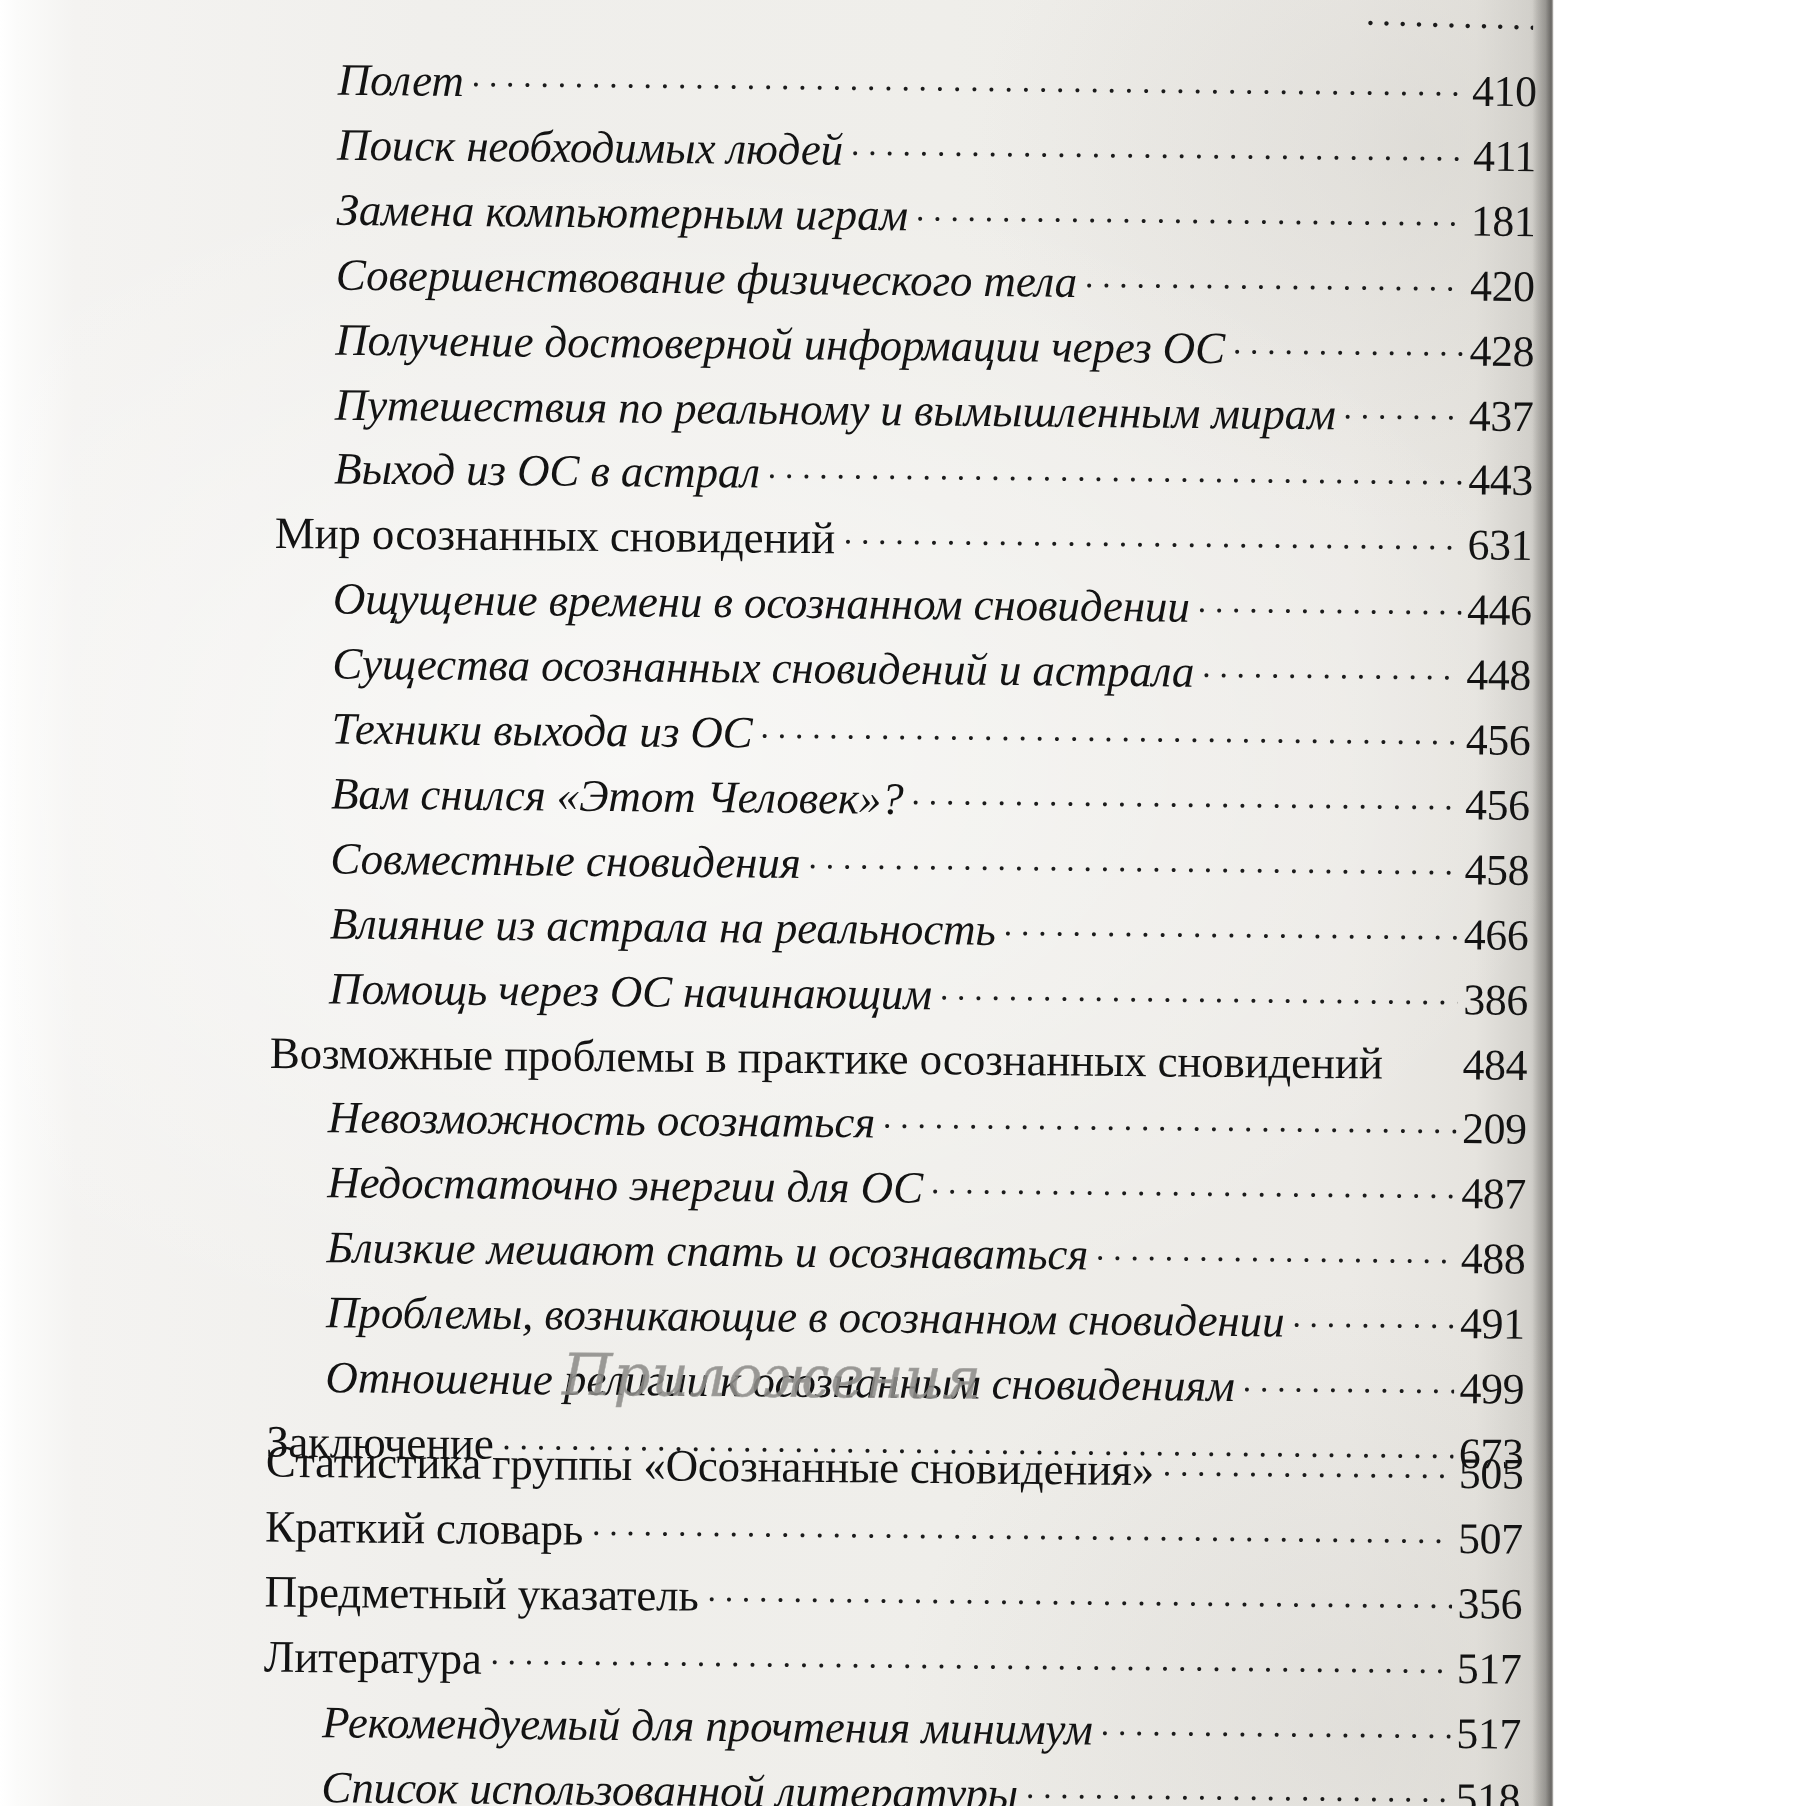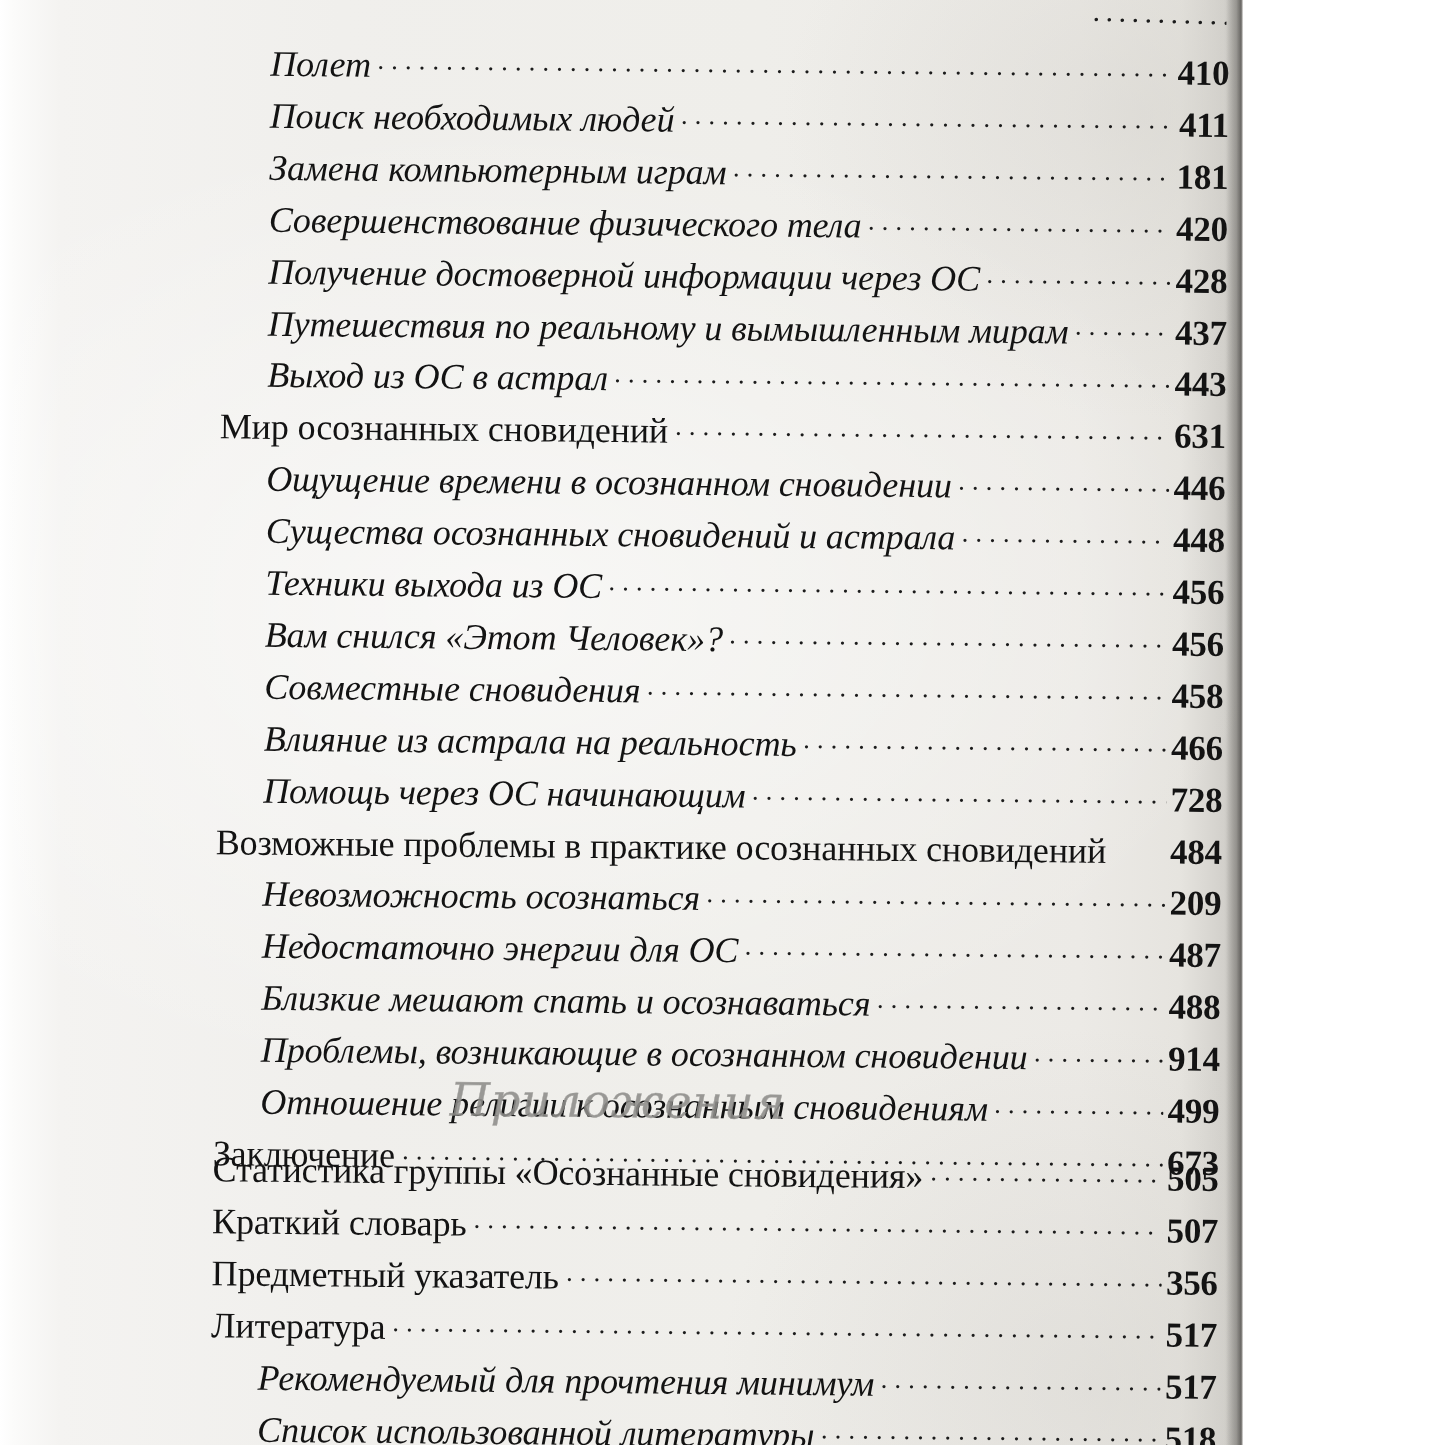--- a/index.html
+++ b/index.html
@@ -116,21 +116,21 @@
     letter-spacing: 7.0px;
     font-size: 27px;
     color: #1b1b1b;
     white-space: nowrap;
   }
   .toc-leader.no-dots::before { content: ""; }
   .toc-page {
     flex: 0 0 auto;
     padding-left: 4px;
     font-style: normal;
-    font-weight: 700;
+    font-weight: 400;
     font-size: 35px;
     letter-spacing: -0.3px;
   }
 
   
   .lvl1 {
     left: 217px;
     right: auto;
     width: 1006px;
     font-style: normal;
@@ -247,21 +247,21 @@
           <span class="toc-page">458</span>
         </div>
         <div class="toc-row lvl2" style="top: 716.7px;">
           <span class="toc-title">Влияние из астрала на реальность</span>
           <span class="toc-leader"></span>
           <span class="toc-page">466</span>
         </div>
         <div class="toc-row lvl2" style="top: 768.6px;">
           <span class="toc-title">Помощь через ОС начинающим</span>
           <span class="toc-leader"></span>
-          <span class="toc-page">728</span>
+          <span class="toc-page">386</span>
         </div>
         <div class="toc-row lvl1" style="top: 820.5px;">
           <span class="toc-title">Возможные проблемы в практике осознанных сновидений</span>
           <span class="toc-leader no-dots"></span>
           <span class="toc-page">484</span>
         </div>
         <div class="toc-row lvl2" style="top: 872.4px;">
           <span class="toc-title">Невозможность осознаться</span>
           <span class="toc-leader"></span>
           <span class="toc-page">209</span>
@@ -272,21 +272,21 @@
           <span class="toc-page">487</span>
         </div>
         <div class="toc-row lvl2" style="top: 976.2px;">
           <span class="toc-title">Близкие мешают спать и осознаваться</span>
           <span class="toc-leader"></span>
           <span class="toc-page">488</span>
         </div>
         <div class="toc-row lvl2" style="top: 1028.1px;">
           <span class="toc-title">Проблемы, возникающие в осознанном сновидении</span>
           <span class="toc-leader"></span>
-          <span class="toc-page">914</span>
+          <span class="toc-page">491</span>
         </div>
         <div class="toc-row lvl2" style="top: 1080px;">
           <span class="toc-title">Отношение религии к осознанным сновидениям</span>
           <span class="toc-leader"></span>
           <span class="toc-page">499</span>
         </div>
         <div class="toc-row lvl1" style="top: 1131.9px;">
           <span class="toc-title">Заключение</span>
           <span class="toc-leader"></span>
           <span class="toc-page">673</span>

